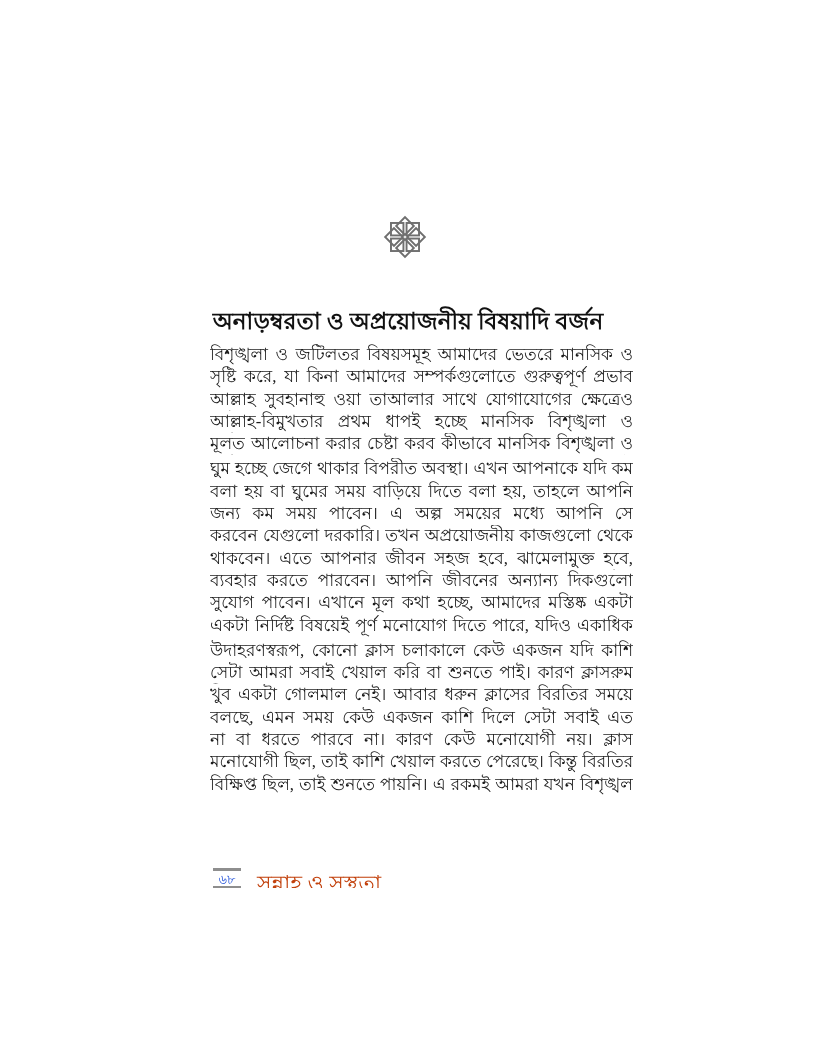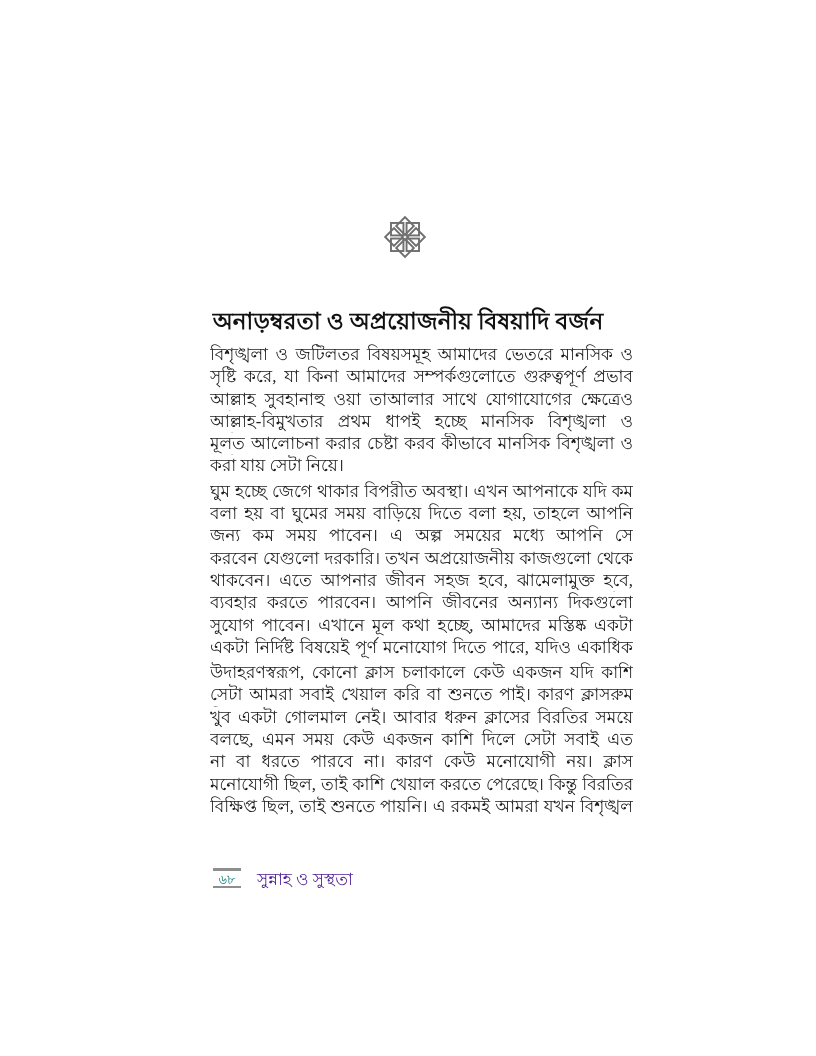--- a/index.html
+++ b/index.html
@@ -71,28 +71,28 @@
     height: 3px;
     background: #8e8e8e;
   }
   .footer-page-number {
     position: absolute;
     left: 213px;
     top: 870px;
     width: 28px;
     text-align: center;
     font-size: 13px;
-    color: #0f766e;
+    color: #1d4ed8;
   }
   .footer-book-title {
     position: absolute;
     left: 257px;
     top: 866px;
-    font-size: 17px;
-    color: #4c1d95;
+    font-size: 22px;
+    color: #c2410c;
   }
   .footer-gray-block {
     position: absolute;
     left: 213px;
     top: 886px;
     width: 28px;
     height: 64px;
     background: #8e8e8e;
   }
 </style>
@@ -117,21 +117,20 @@
   <h1 class="chapter-heading">অনাড়ম্বরতা ও অপ্রয়োজনীয় বিষয়াদি বর্জন</h1>
 
   <div class="body-text">
 
     <div class="paragraph">
       <div class="line">বিশৃঙ্খলা ও জটিলতর বিষয়সমূহ আমাদের ভেতরে মানসিক ও আধ্যাত্মিক চাপ</div>
       <div class="line">সৃষ্টি করে, যা কিনা আমাদের সম্পর্কগুলোতে গুরুত্বপূর্ণ প্রভাব ফেলে। এমনকি</div>
       <div class="line">আল্লাহ সুবহানাহু ওয়া তাআলার সাথে যোগাযোগের ক্ষেত্রেও এটি প্রভাব ফেলে।</div>
       <div class="line">আল্লাহ-বিমুখতার প্রথম ধাপই হচ্ছে মানসিক বিশৃঙ্খলা ও জটিলতা। আমরা</div>
       <div class="line">মূলত আলোচনা করার চেষ্টা করব কীভাবে মানসিক বিশৃঙ্খলা ও জটিলতা বর্জন</div>
-      <div class="line para-end">করা যায় সেটা নিয়ে।</div>
     </div>
 
     <div class="paragraph">
       <div class="line">ঘুম হচ্ছে জেগে থাকার বিপরীত অবস্থা। এখন আপনাকে যদি কম জেগে থাকতে</div>
       <div class="line">বলা হয় বা ঘুমের সময় বাড়িয়ে দিতে বলা হয়, তাহলে আপনি কাজ করার</div>
       <div class="line">জন্য কম সময় পাবেন। এ অল্প সময়ের মধ্যে আপনি সে কাজগুলোই আগে</div>
       <div class="line">করবেন যেগুলো দরকারি। তখন অপ্রয়োজনীয় কাজগুলো থেকে আপনি বিরত</div>
       <div class="line">থাকবেন। এতে আপনার জীবন সহজ হবে, ঝামেলামুক্ত হবে, সময়ের সঠিক</div>
       <div class="line">ব্যবহার করতে পারবেন। আপনি জীবনের অন্যান্য দিকগুলো নিয়ে ভাবনার</div>
       <div class="line">সুযোগ পাবেন। এখানে মূল কথা হচ্ছে, আমাদের মস্তিষ্ক একটা সময়ে কেবল</div>

